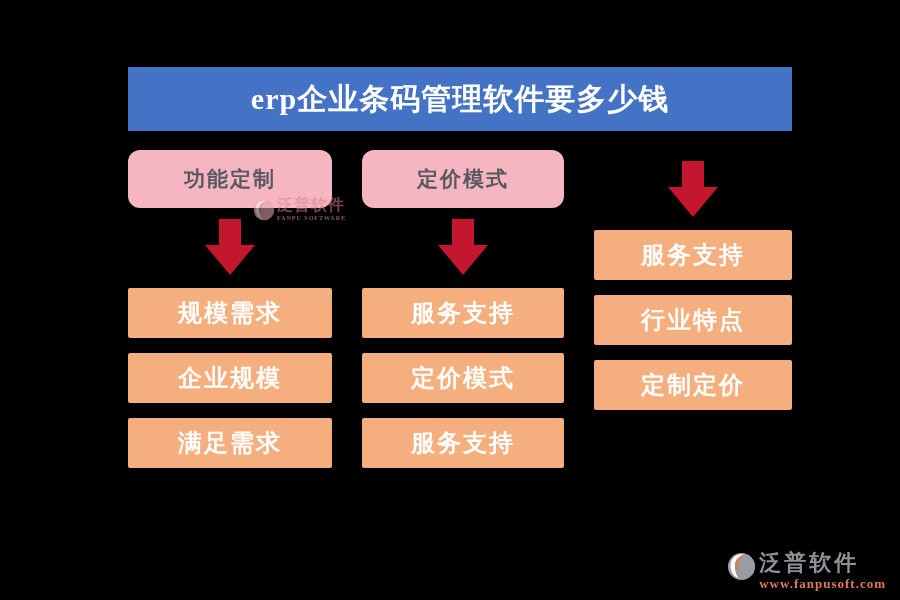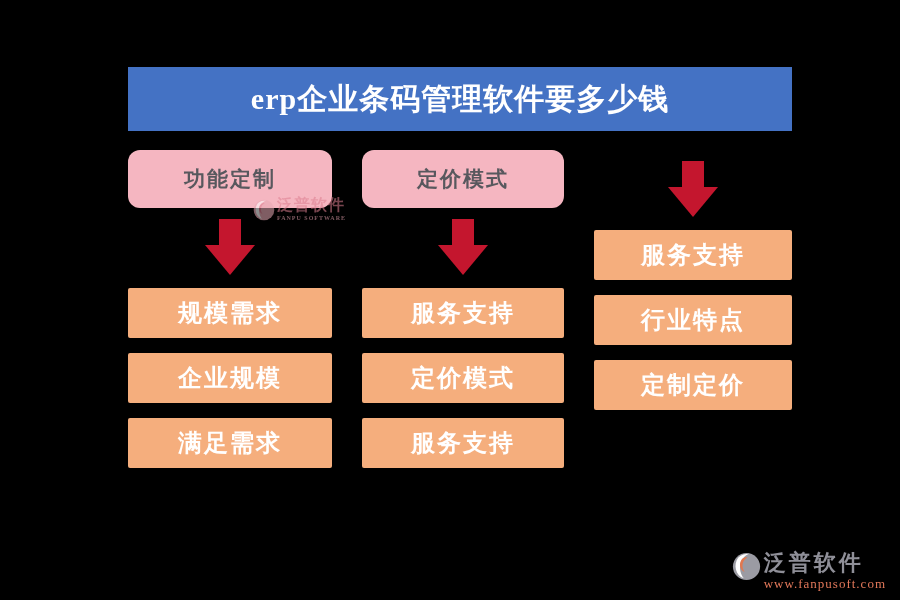--- a/index.html
+++ b/index.html
@@ -86,21 +86,21 @@
 
   
   .brand {
     position: absolute;
     right: 14px; bottom: 8px;
     display: flex; align-items: flex-start;
   }
   .brand .brand-icon { width: 29px; height: 29px; margin-right: 3px; margin-top: 1px; }
   .brand-texts { display: flex; flex-direction: column; }
   .brand-name { color: #8f8f98; font-size: 22px; font-weight: bold; letter-spacing: 3px; line-height: 1.1; }
-  .brand-url  { color: #e2785a; font-size: 13px; font-weight: normal; letter-spacing: 1px; margin-top: 1px; }
+  .brand-url  { color: #e2785a; font-size: 13px; font-weight: bold; letter-spacing: 1px; margin-top: 1px; }
 </style>
 </head>
 <body>
 
 <div class="page">
 
   <div class="title-banner">
     <span class="title-text">erp企业条码管理软件要多少钱</span>
   </div>
 

